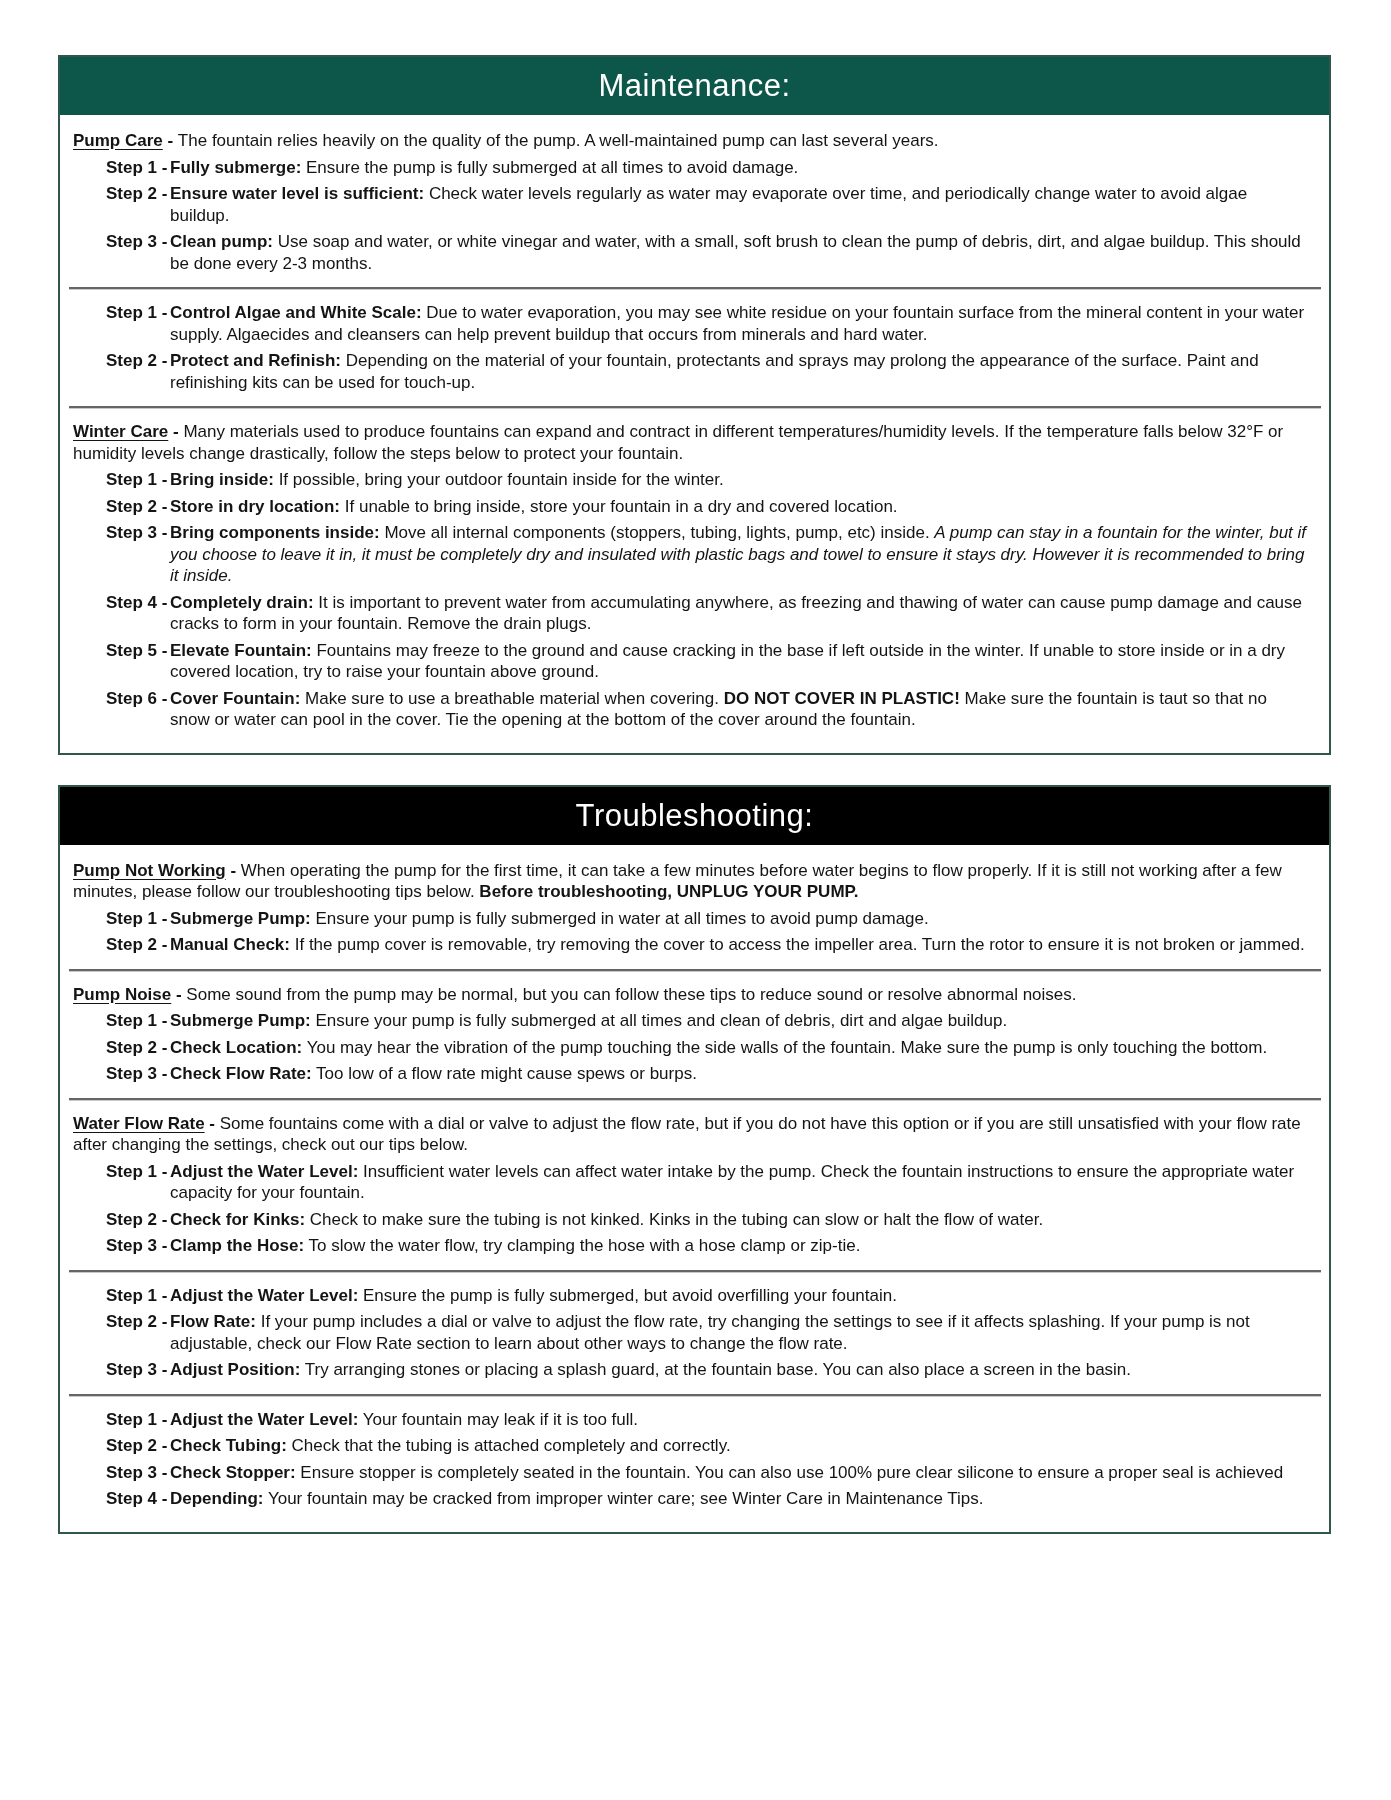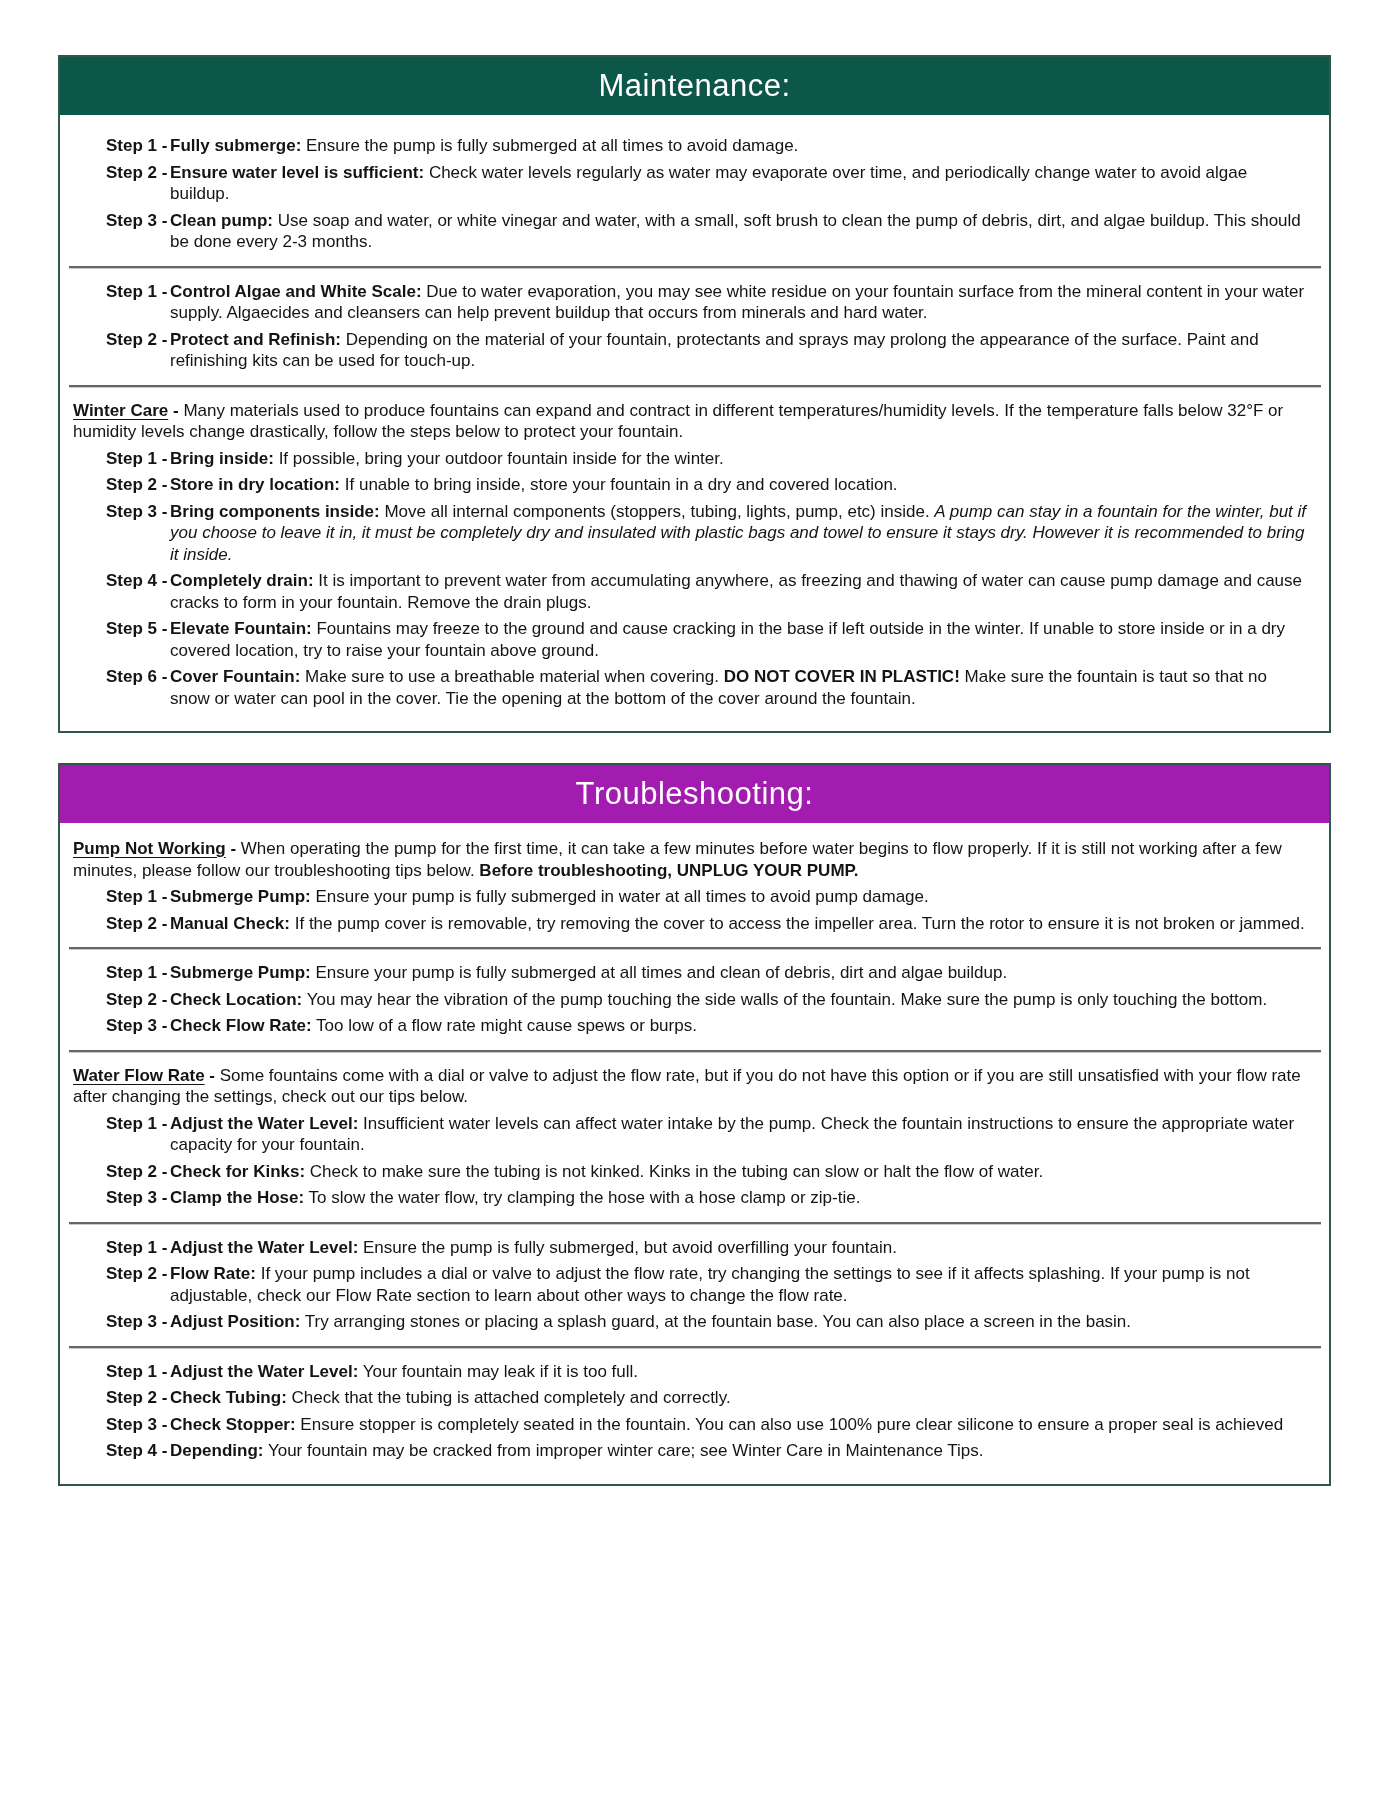--- a/index.html
+++ b/index.html
@@ -76,20 +76,21 @@
 </head>
 <body>
 
 <main class="page">
     <section class="box box-maintenance" style="border-color: rgb(48, 86, 77);">
       <div class="bar" style="background: rgb(13, 87, 74);">
         <h1 class="bar-title" style="color: rgb(255, 255, 255);">Maintenance:</h1>
       </div>
       <div class="section-body">
         <div class="topic">
+          <p class="topic-intro"><span class="topic-heading">Pump Care</span><span class="seg-b"> - </span><span class="seg-r">The fountain relies heavily on the quality of the pump. A well-maintained pump can last several years.</span></p>
           <div class="step">
             <span class="step-label">Step 1 -</span>
             <span class="step-text"><span class="seg-b">Fully submerge:</span><span class="seg-r"> Ensure the pump is fully submerged at all times to avoid damage.</span></span>
           </div>
           <div class="step">
             <span class="step-label">Step 2 -</span>
             <span class="step-text"><span class="seg-b">Ensure water level is sufficient:</span><span class="seg-r"> Check water levels regularly as water may evaporate over time, and periodically change water to avoid algae buildup.</span></span>
           </div>
           <div class="step">
             <span class="step-label">Step 3 -</span>
@@ -131,37 +132,38 @@
             <span class="step-text"><span class="seg-b">Elevate Fountain:</span><span class="seg-r"> Fountains may freeze to the ground and cause cracking in the base if left outside in the winter. If unable to store inside or in a dry covered location, try to raise your fountain above ground.</span></span>
           </div>
           <div class="step">
             <span class="step-label">Step 6 -</span>
             <span class="step-text"><span class="seg-b">Cover Fountain:</span><span class="seg-r"> Make sure to use a breathable material when covering. </span><span class="seg-b">DO NOT COVER IN PLASTIC!</span><span class="seg-r"> Make sure the fountain is taut so that no snow or water can pool in the cover. Tie the opening at the bottom of the cover around the fountain.</span></span>
           </div>
         </div>
       </div>
     </section>
     <section class="box box-troubleshooting" style="border-color: rgb(48, 86, 77);">
-      <div class="bar" style="background: #a21caf;">
+      <div class="bar" style="background: #000000;">
         <h1 class="bar-title" style="color: rgb(255, 255, 255);">Troubleshooting:</h1>
       </div>
       <div class="section-body">
         <div class="topic">
           <p class="topic-intro"><span class="topic-heading">Pump Not Working</span><span class="seg-b"> - </span><span class="seg-r">When operating the pump for the first time, it can take a few minutes before water begins to flow properly. If it is still not working after a few minutes, please follow our troubleshooting tips below. </span><span class="seg-b">Before troubleshooting, UNPLUG YOUR PUMP.</span></p>
           <div class="step">
             <span class="step-label">Step 1 -</span>
             <span class="step-text"><span class="seg-b">Submerge Pump:</span><span class="seg-r"> Ensure your pump is fully submerged in water at all times to avoid pump damage.</span></span>
           </div>
           <div class="step">
             <span class="step-label">Step 2 -</span>
             <span class="step-text"><span class="seg-b">Manual Check:</span><span class="seg-r"> If the pump cover is removable, try removing the cover to access the impeller area. Turn the rotor to ensure it is not broken or jammed.</span></span>
           </div>
         </div>
         <div class="divider" style="border-top-color: rgb(102, 102, 102);"></div>
         <div class="topic">
+          <p class="topic-intro"><span class="topic-heading">Pump Noise</span><span class="seg-b"> - </span><span class="seg-r">Some sound from the pump may be normal, but you can follow these tips to reduce sound or resolve abnormal noises.</span></p>
           <div class="step">
             <span class="step-label">Step 1 -</span>
             <span class="step-text"><span class="seg-b">Submerge Pump:</span><span class="seg-r"> Ensure your pump is fully submerged at all times and clean of debris, dirt and algae buildup.</span></span>
           </div>
           <div class="step">
             <span class="step-label">Step 2 -</span>
             <span class="step-text"><span class="seg-b">Check Location:</span><span class="seg-r"> You may hear the vibration of the pump touching the side walls of the fountain. Make sure the pump is only touching the bottom.</span></span>
           </div>
           <div class="step">
             <span class="step-label">Step 3 -</span>

